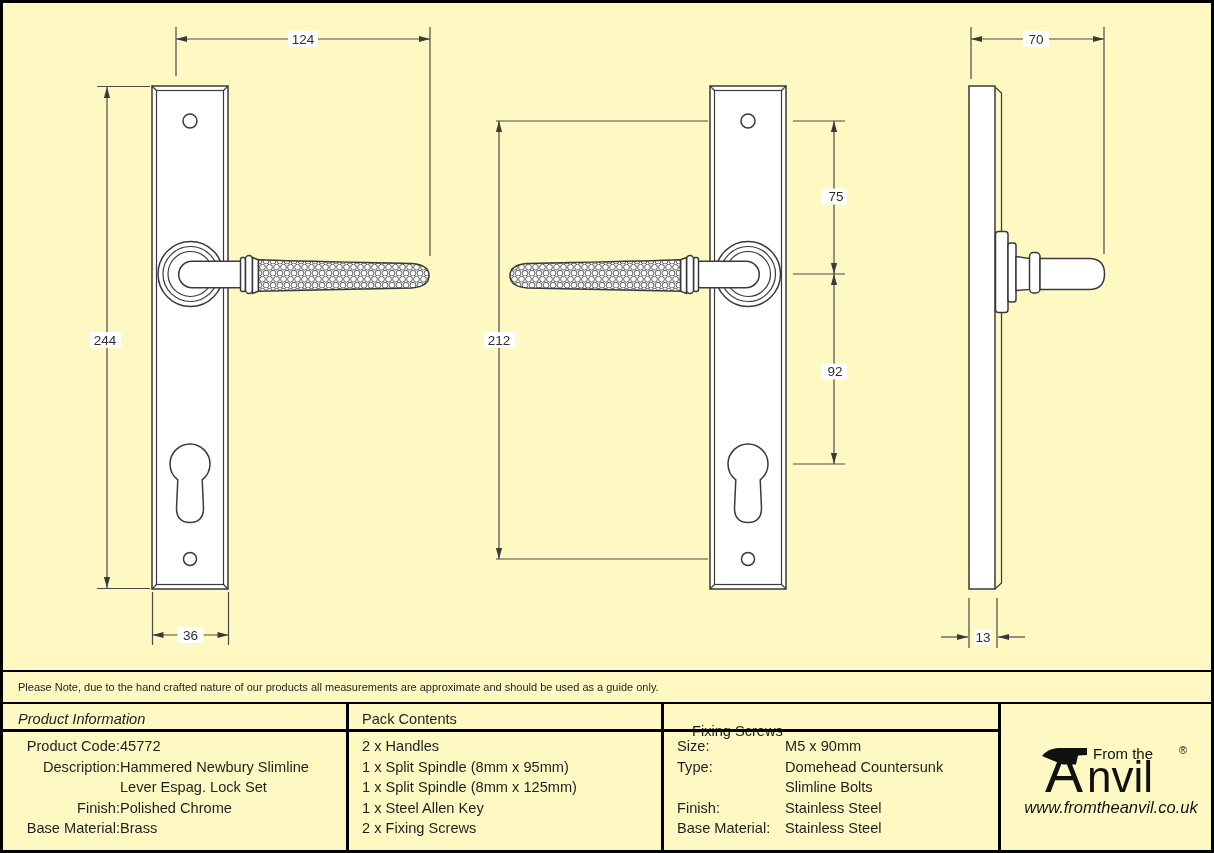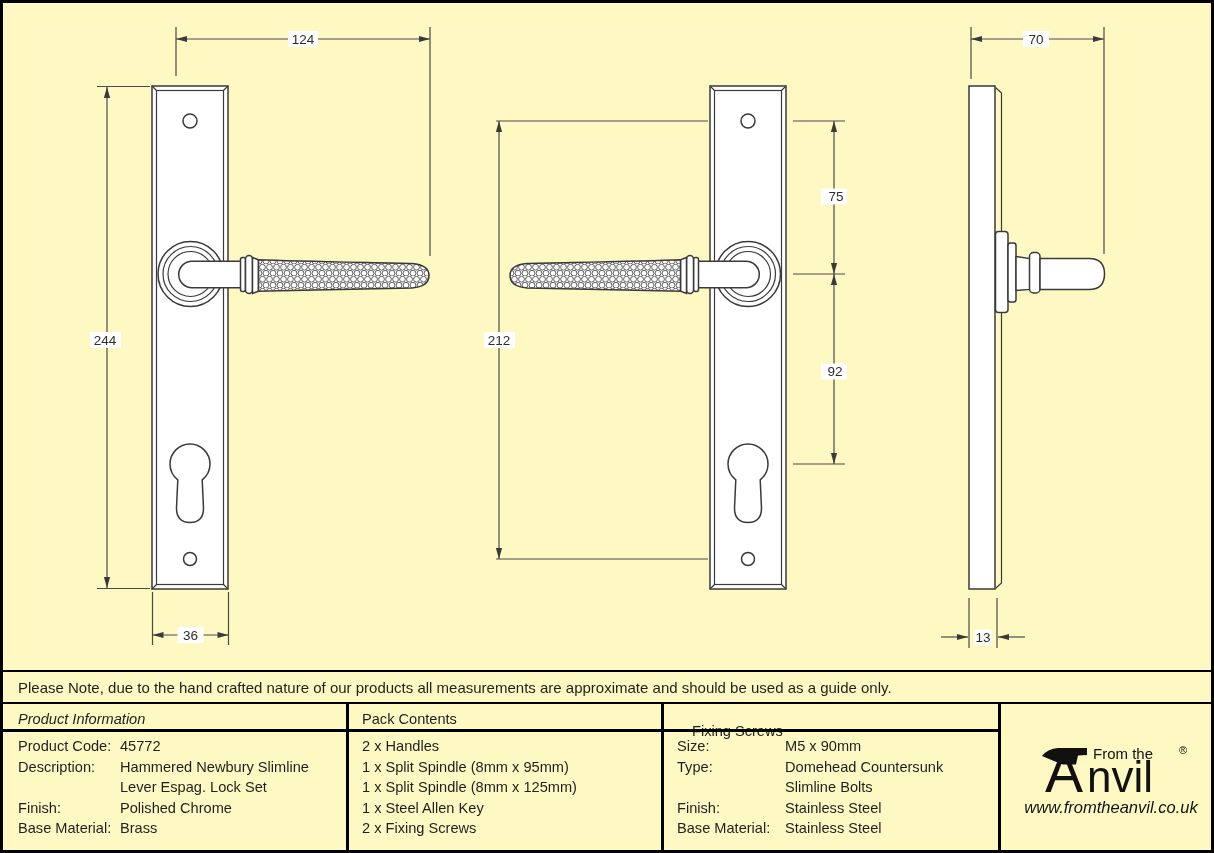--- a/index.html
+++ b/index.html
@@ -8,28 +8,28 @@
   #frame{position:absolute;inset:0;border:3px solid #000;pointer-events:none;}
   svg text{font-family:"Liberation Sans",sans-serif;}
   .dimtxt{font-size:13.5px;fill:#2e2e2e;text-anchor:middle;}
   .ln{fill:#fff;stroke:#3a3a3a;stroke-width:1.5;}
   .thin{fill:none;stroke:#3a3a3a;stroke-width:1.2;}
   .dim{fill:none;stroke:#4a4a4a;stroke-width:1.2;}
   .bgr{fill:#fff;stroke:none;}
   #notebox{position:absolute;left:3px;right:3px;top:670px;height:34px;
            border-top:2.5px solid #000;border-bottom:2.5px solid #000;
            display:flex;align-items:center;padding-left:15px;box-sizing:border-box;
-           font-size:15px;}
+           font-size:11px;}
   .hdr{position:absolute;top:711px;font-size:14.6px;}
   #hdrline{position:absolute;left:3px;top:729px;width:996px;height:2.5px;background:#000;}
   .vdiv{position:absolute;top:704px;height:146px;width:2.5px;background:#000;}
   .tcol{position:absolute;top:736px;font-size:14.6px;line-height:20.5px;}
   .trow{white-space:nowrap;}
   .tlabel{display:inline-block;}
-  #col1 .tlabel{width:102px;}
+  #col1 .tlabel{width:102px;text-align:right;}
   #col3 .tlabel{width:108px;}
   #logo{position:absolute;left:1000px;top:705px;}
 </style>
 </head>
 <body>
 
 <div id="sheet">
 
   <svg width="1214" height="668" viewBox="0 0 1214 668" style="position:absolute;left:0;top:0;">
     <defs>

